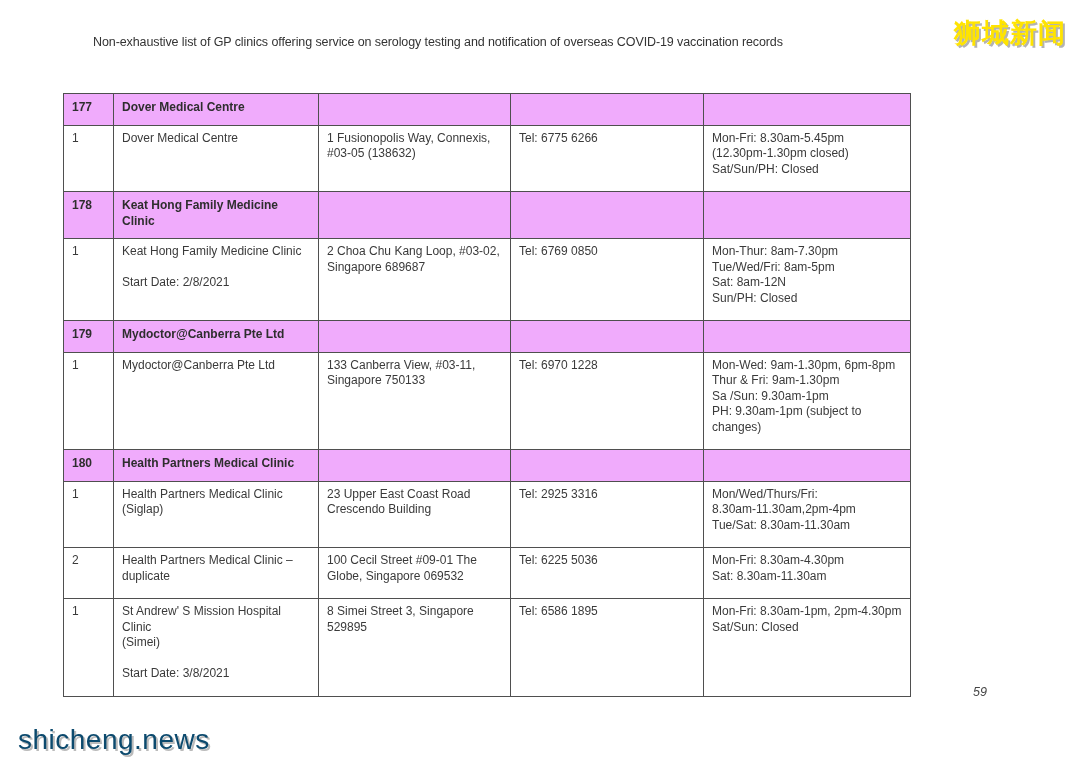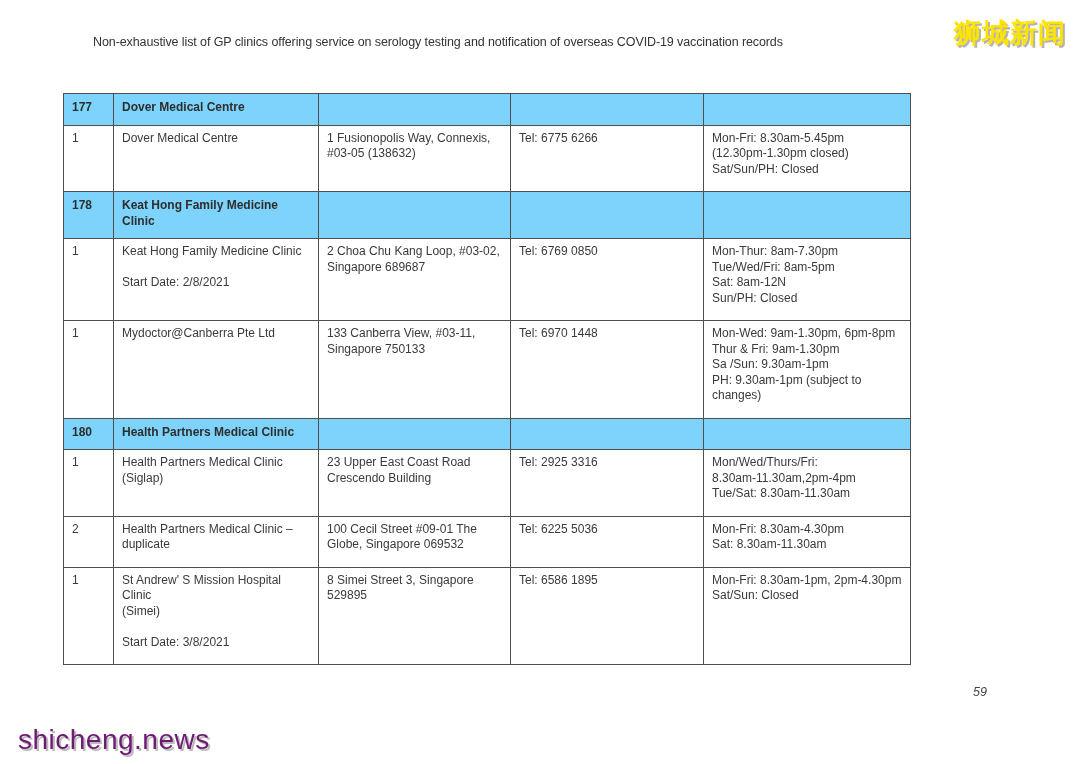--- a/index.html
+++ b/index.html
@@ -31,21 +31,21 @@
     font-weight: bold;
     color: #ffe400;
     text-shadow: 2px 2px 0 #b3b3b3;
     letter-spacing: 1px;
   }
   .watermark-bottom {
     position: absolute;
     left: 18px;
     top: 724px;
     font-size: 28px;
-    color: #701a75;
+    color: #0c4a6e;
     text-shadow: 2px 2px 0 #bbbbbb;
     letter-spacing: 0.5px;
   }
   .page-number {
     position: absolute;
     left: 973px;
     top: 685px;
     font-size: 12.5px;
     color: #444444;
     font-style: italic;
@@ -62,21 +62,21 @@
     border: 1px solid #4f4f4f;
     vertical-align: top;
     font-size: 12px;
     line-height: 15.5px;
     color: #3a3a3a;
     padding: 5px 6px 6px 8px;
     white-space: pre-line;
     overflow: hidden;
   }
   tr.group-header td {
-    background: #7dd3fc;
+    background: #f0abfc;
     font-weight: bold;
     color: #2e2e2e;
     padding-top: 6px;
     padding-bottom: 9px;
   }
   tr.data-row td {
     background: #ffffff;
     padding-bottom: 14px;
   }
 </style>
@@ -128,26 +128,33 @@
 
 Start Date: 2/8/2021</td>
           <td>2 Choa Chu Kang Loop, #03-02,
 Singapore 689687</td>
           <td>Tel: 6769 0850</td>
           <td>Mon-Thur: 8am-7.30pm
 Tue/Wed/Fri: 8am-5pm
 Sat: 8am-12N
 Sun/PH: Closed</td>
         </tr>
+        <tr class="group-header">
+          <td>179</td>
+          <td>Mydoctor@Canberra Pte Ltd</td>
+          <td></td>
+          <td></td>
+          <td></td>
+        </tr>
         <tr class="data-row">
           <td>1</td>
           <td>Mydoctor@Canberra Pte Ltd</td>
           <td>133 Canberra View, #03-11,
 Singapore 750133</td>
-          <td>Tel: 6970 1448</td>
+          <td>Tel: 6970 1228</td>
           <td>Mon-Wed: 9am-1.30pm, 6pm-8pm
 Thur &amp; Fri: 9am-1.30pm
 Sa /Sun: 9.30am-1pm
 PH: 9.30am-1pm (subject to changes)</td>
         </tr>
         <tr class="group-header">
           <td>180</td>
           <td>Health Partners Medical Clinic</td>
           <td></td>
           <td></td>

